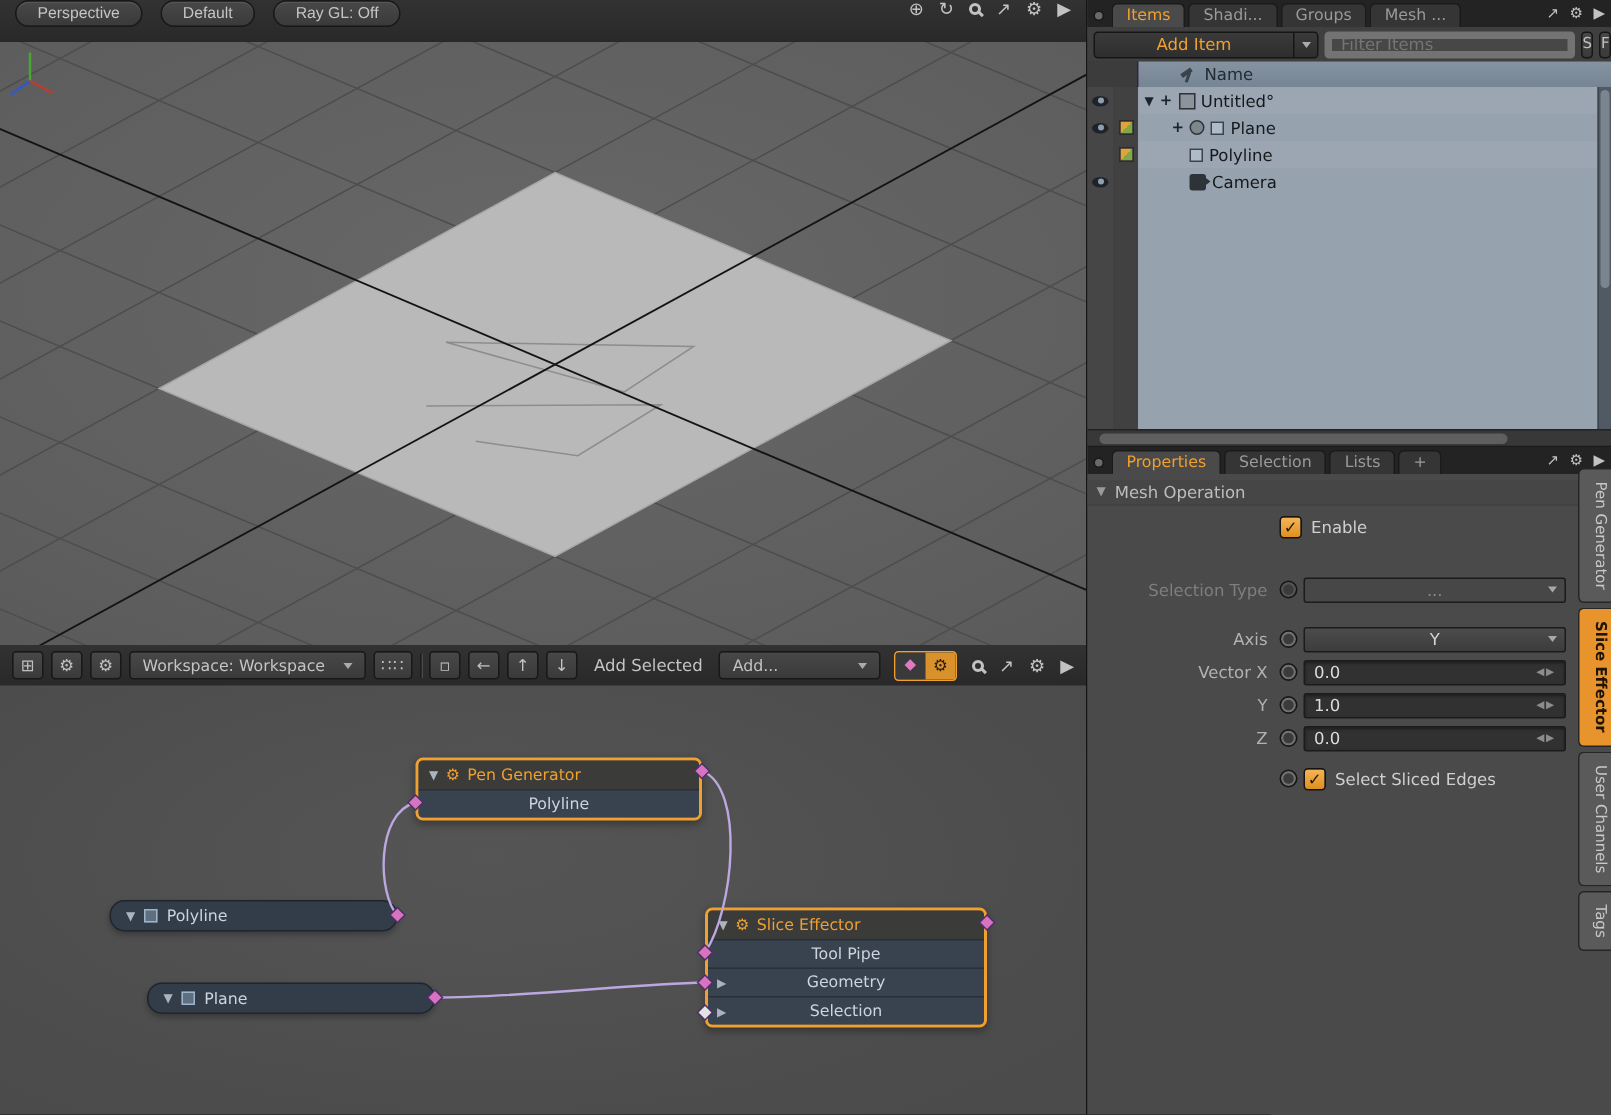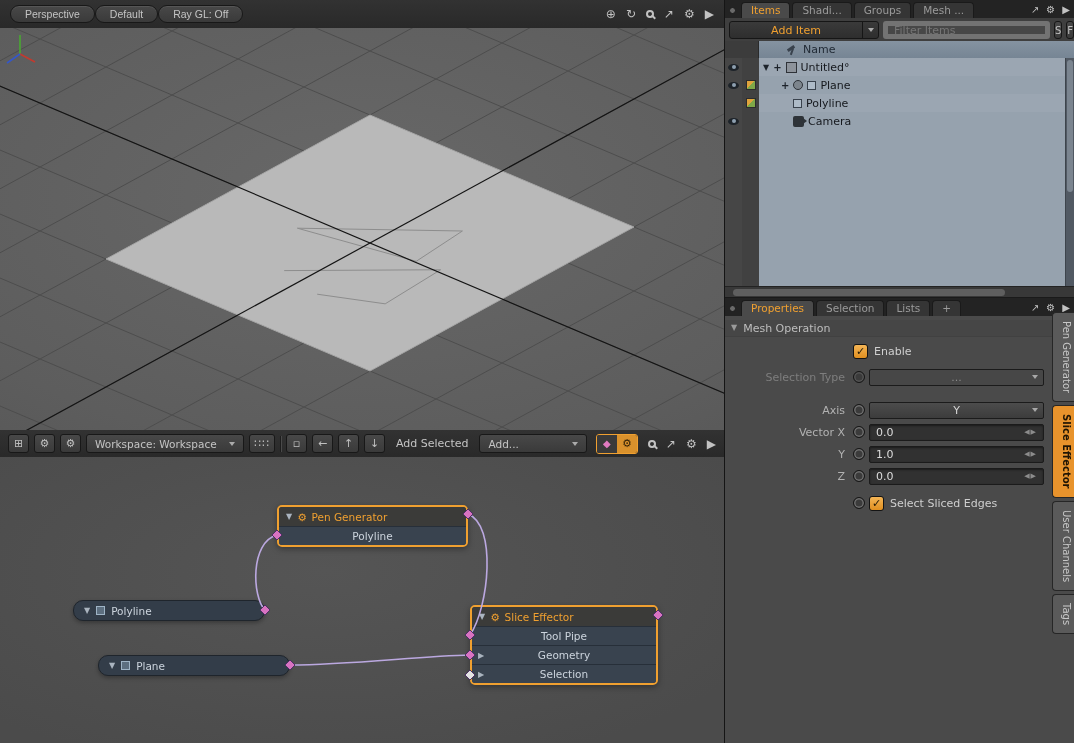--- a/index.html
+++ b/index.html
@@ -4,21 +4,21 @@
 <style>
 *{box-sizing:border-box;margin:0;padding:0}
 html,body{width:1074px;height:743px;overflow:hidden;background:#2b2b2b;
   font-family:"DejaVu Sans","Liberation Sans",sans-serif;font-size:11px;color:#c8c8c8}
 .app{display:flex;width:1074px;height:743px}
 .left{width:725px;display:flex;flex-direction:column;border-right:1px solid #151515}
 .right{width:349px;display:flex;flex-direction:column;background:#3f3f3f}
 
 
 .vp{height:430px;display:flex;flex-direction:column;position:relative}
-.vp-bar{height:28px;background:linear-gradient(#323232,#292929);display:flex;align-items:center;padding:0 10px;flex:none}
+.vp-bar{height:28px;background:linear-gradient(#323232,#292929);display:flex;align-items:flex-start;gap:12px;padding:0 10px;flex:none}
 .pill-btn{background:linear-gradient(#484848,#3a3a3a);border:1px solid #181818;border-radius:9px;
   color:#c4c4c4;padding:2px 14px;font-size:10.5px;box-shadow:inset 0 1px 0 rgba(255,255,255,.08)}
 .bar-icons{margin-left:auto;display:flex;align-items:center;gap:10px}
 .gi{color:#c2c2c2;font-size:12px;line-height:1}
 .search-icon{position:relative;width:8px;height:8px;border:2px solid #c2c2c2;border-radius:50%;display:inline-block}
 .search-icon::after{content:"";position:absolute;width:5px;height:2px;background:#c2c2c2;transform:rotate(45deg);right:-4px;bottom:-2px}
 .vp-canvas{flex:1;position:relative;overflow:hidden;
   background:radial-gradient(ellipse 120% 115% at 50% 42%,#686868 0%,#5d5d5d 55%,#4f4f4f 100%)}
 .vp-canvas>svg{position:absolute;left:0;top:0}
 line.grid{stroke:#4d4d4d;stroke-width:1;vector-effect:non-scaling-stroke}
@@ -59,21 +59,21 @@
 
 .tabrow{height:18px;background:#232323;display:flex;align-items:flex-end;gap:2px;padding:2px 4px 0 4px;flex:none}
 .panel-dot{width:7px;height:7px;border-radius:50%;background:#6a6a6a;border:1px solid #191919;margin:0 3px 4px 0;flex:none}
 .tab{padding:1px 9px 2px;border-radius:4px 4px 0 0;background:#353535;color:#9a9a9a;border:1px solid #1a1a1a;border-bottom:none;font-size:10.5px}
 .tab.active{background:#4a4a4a;color:#f0a030}
 .tab-icons{margin-left:auto;display:flex;align-items:center;gap:7px;padding-bottom:3px}
 .tab-icons .gi{font-size:10px}
 
 
 .items-panel{height:298px;display:flex;flex-direction:column;background:#4c1d95;border-bottom:1px solid #1a1a1a}
-.additem-row{height:23px;display:flex;align-items:flex-end;gap:4px;padding:2px 4px;background:#3f3f3f}
+.additem-row{height:23px;display:flex;align-items:center;gap:4px;padding:2px 4px;background:#3f3f3f}
 .additem-btn{flex:none;width:150px;height:18px;background:linear-gradient(#3a3a3a,#2e2e2e);border:1px solid #161616;border-radius:3px;
   display:flex;align-items:center;color:#f0a030}
 .additem-btn .lbl{flex:1;text-align:center}
 .additem-btn .arrbox{width:16px;height:100%;border-left:1px solid #161616;display:flex;align-items:center;justify-content:center}
 .additem-btn .arr{width:0;height:0;border-left:3.5px solid transparent;border-right:3.5px solid transparent;border-top:4px solid #ababab}
 .filter-input{flex:1;height:18px;background:#474747;border:5px solid #737373;border-radius:3px;color:#a8a8a8;padding:0 6px;font:inherit;outline:none}
 .sf-btn{width:17px;height:18px;background:linear-gradient(#484848,#3a3a3a);border:1px solid #161616;border-radius:3px;color:#c0c0c0;
   display:flex;align-items:center;justify-content:center;font-size:10px}
 .list-wrap{flex:1;position:relative;display:flex;flex-direction:column;min-height:0}
 .list-header{height:17px;display:flex;flex:none}
@@ -422,21 +422,21 @@
         </div>
 
         <div class="prow">
           <span class="plabel"></span>
           <span class="chk">
               <span>✓</span>
             </span>
           <span class="chk-label">Enable</span>
         </div>
 
-        <div class="prow" style="margin-top:6px">
+        <div class="prow" style="margin-top:22px">
           <span class="plabel dim">Selection Type</span>
           <span class="circ dim"></span>
           <div class="dd2 dim">
             <span>...</span>
             <span class="arr"></span>
           </div>
         </div>
 
         <div class="prow" style="margin-top:13px">
           <span class="plabel">Axis</span>

